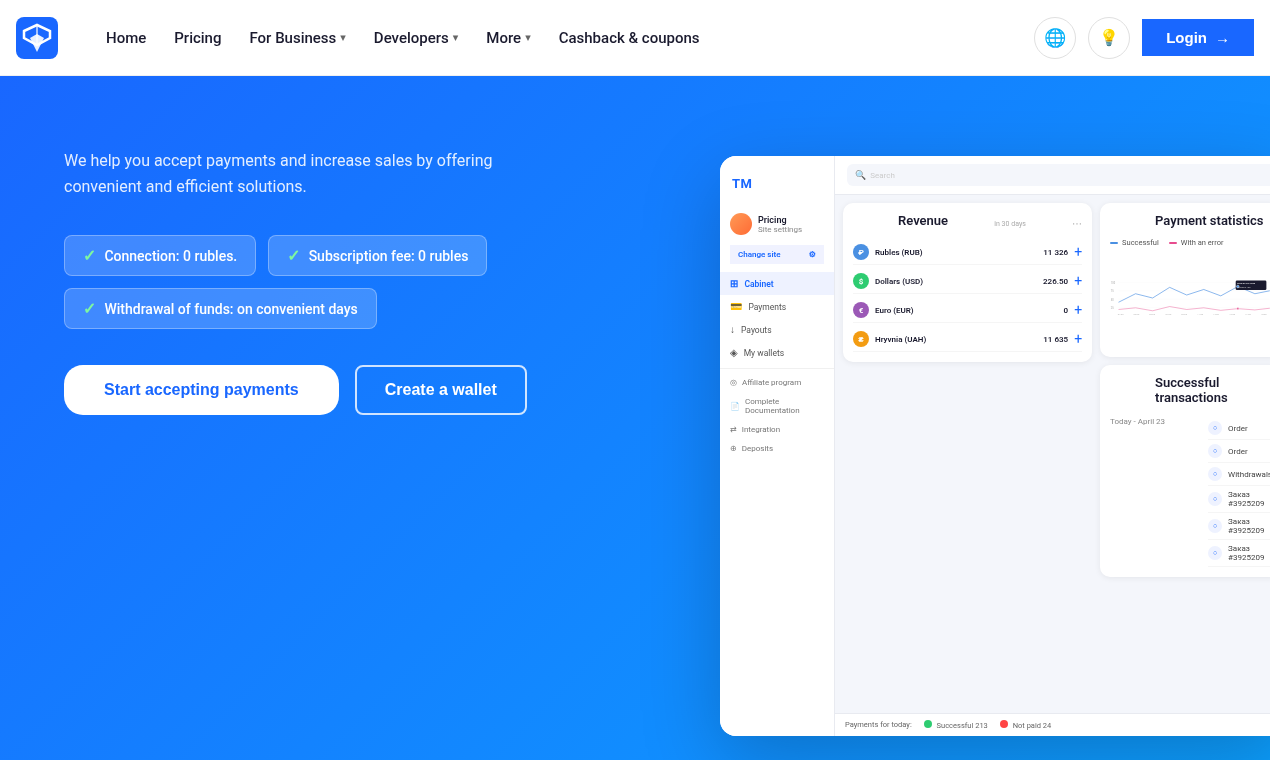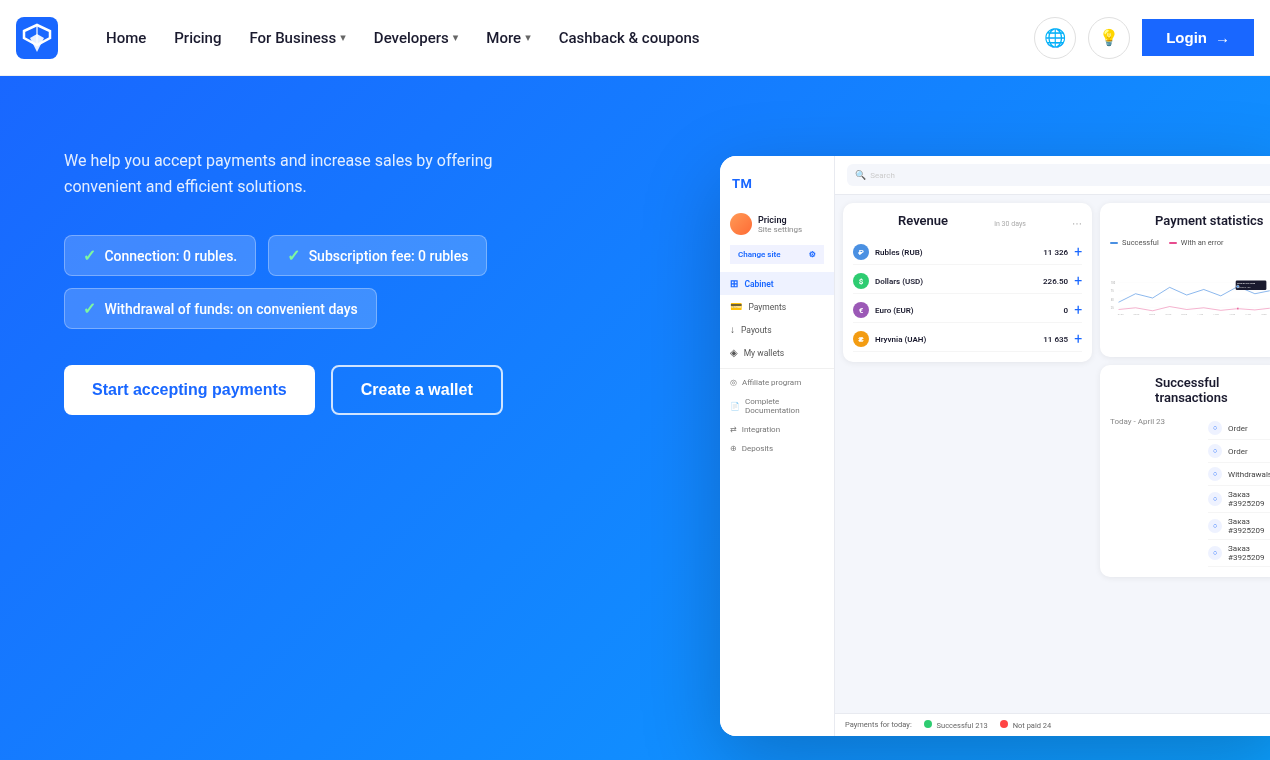--- a/index.html
+++ b/index.html
@@ -57,21 +57,21 @@
     .badges { display: flex; flex-wrap: wrap; gap: 12px; margin-bottom: 36px; }
     .badge {
       display: flex; align-items: center; gap: 8px;
       background: rgba(255,255,255,0.18); border: 1px solid rgba(255,255,255,0.3);
       border-radius: 8px; padding: 10px 18px; font-size: 14px; color: #fff; font-weight: 500;
     }
     .badge-check { color: #7ef7a0; font-size: 16px; font-weight: 700; }
     .cta-buttons { display: flex; gap: 16px; }
     .btn-outline {
       background: #fff; color: #1967ff; border: none;
-      padding: 14px 28px; border-radius: 8px; font-size: 16px; font-weight: 700;
+      padding: 14px 40px; border-radius: 19px; font-size: 16px; font-weight: 700;
       cursor: pointer;
     }
     .btn-border {
       background: transparent; color: #fff;
       border: 2px solid rgba(255,255,255,0.8);
       padding: 14px 28px; border-radius: 8px; font-size: 16px; font-weight: 700;
       cursor: pointer;
     }
 
     

